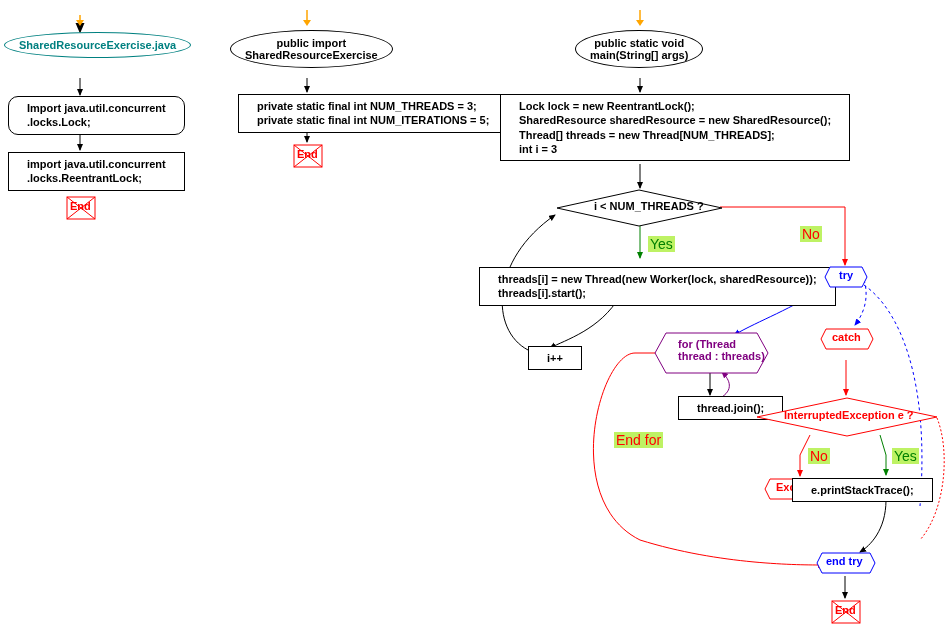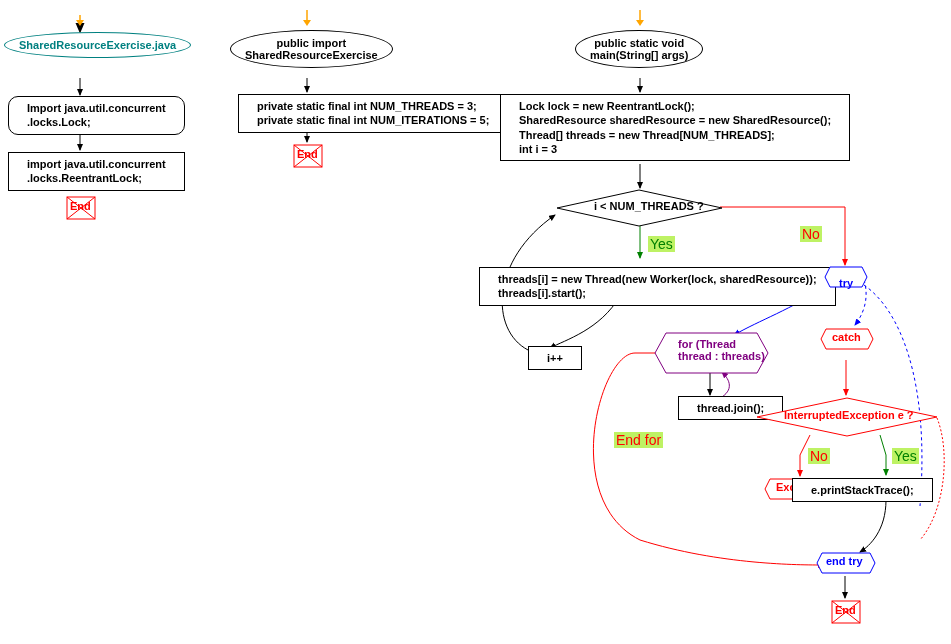--- a/index.html
+++ b/index.html
@@ -209,21 +209,21 @@
 <div class="node" style="left:528px; top:346px;">
   <div class="rect">
     <span>i++</span>
   </div>
 </div>
 
 <div class="node" style="left:824px; top:266px;">
   <svg width="44" height="22">
     <polygon points="6,1 38,1 43,11 38,21 6,21 1,11" fill="#fff" stroke="#00f"></polygon>
   </svg>
-  <div style="position:absolute;left:15px;top:11px;color:#00f;">try</div>
+  <div style="position:absolute;left:15px;top:3px;color:#00f;">try</div>
 </div>
 
 <div class="node" style="left:654px; top:332px;">
   <svg width="115" height="42">
     <polygon points="12,1 103,1 114,21 103,41 12,41 1,21" fill="#fff" stroke="#800080"></polygon>
   </svg>
   <div style="position:absolute;left:24px;top:6px;white-space:pre;text-align:left;color:#800080;">for (Thread
 thread : threads)</div>
 </div>
 

